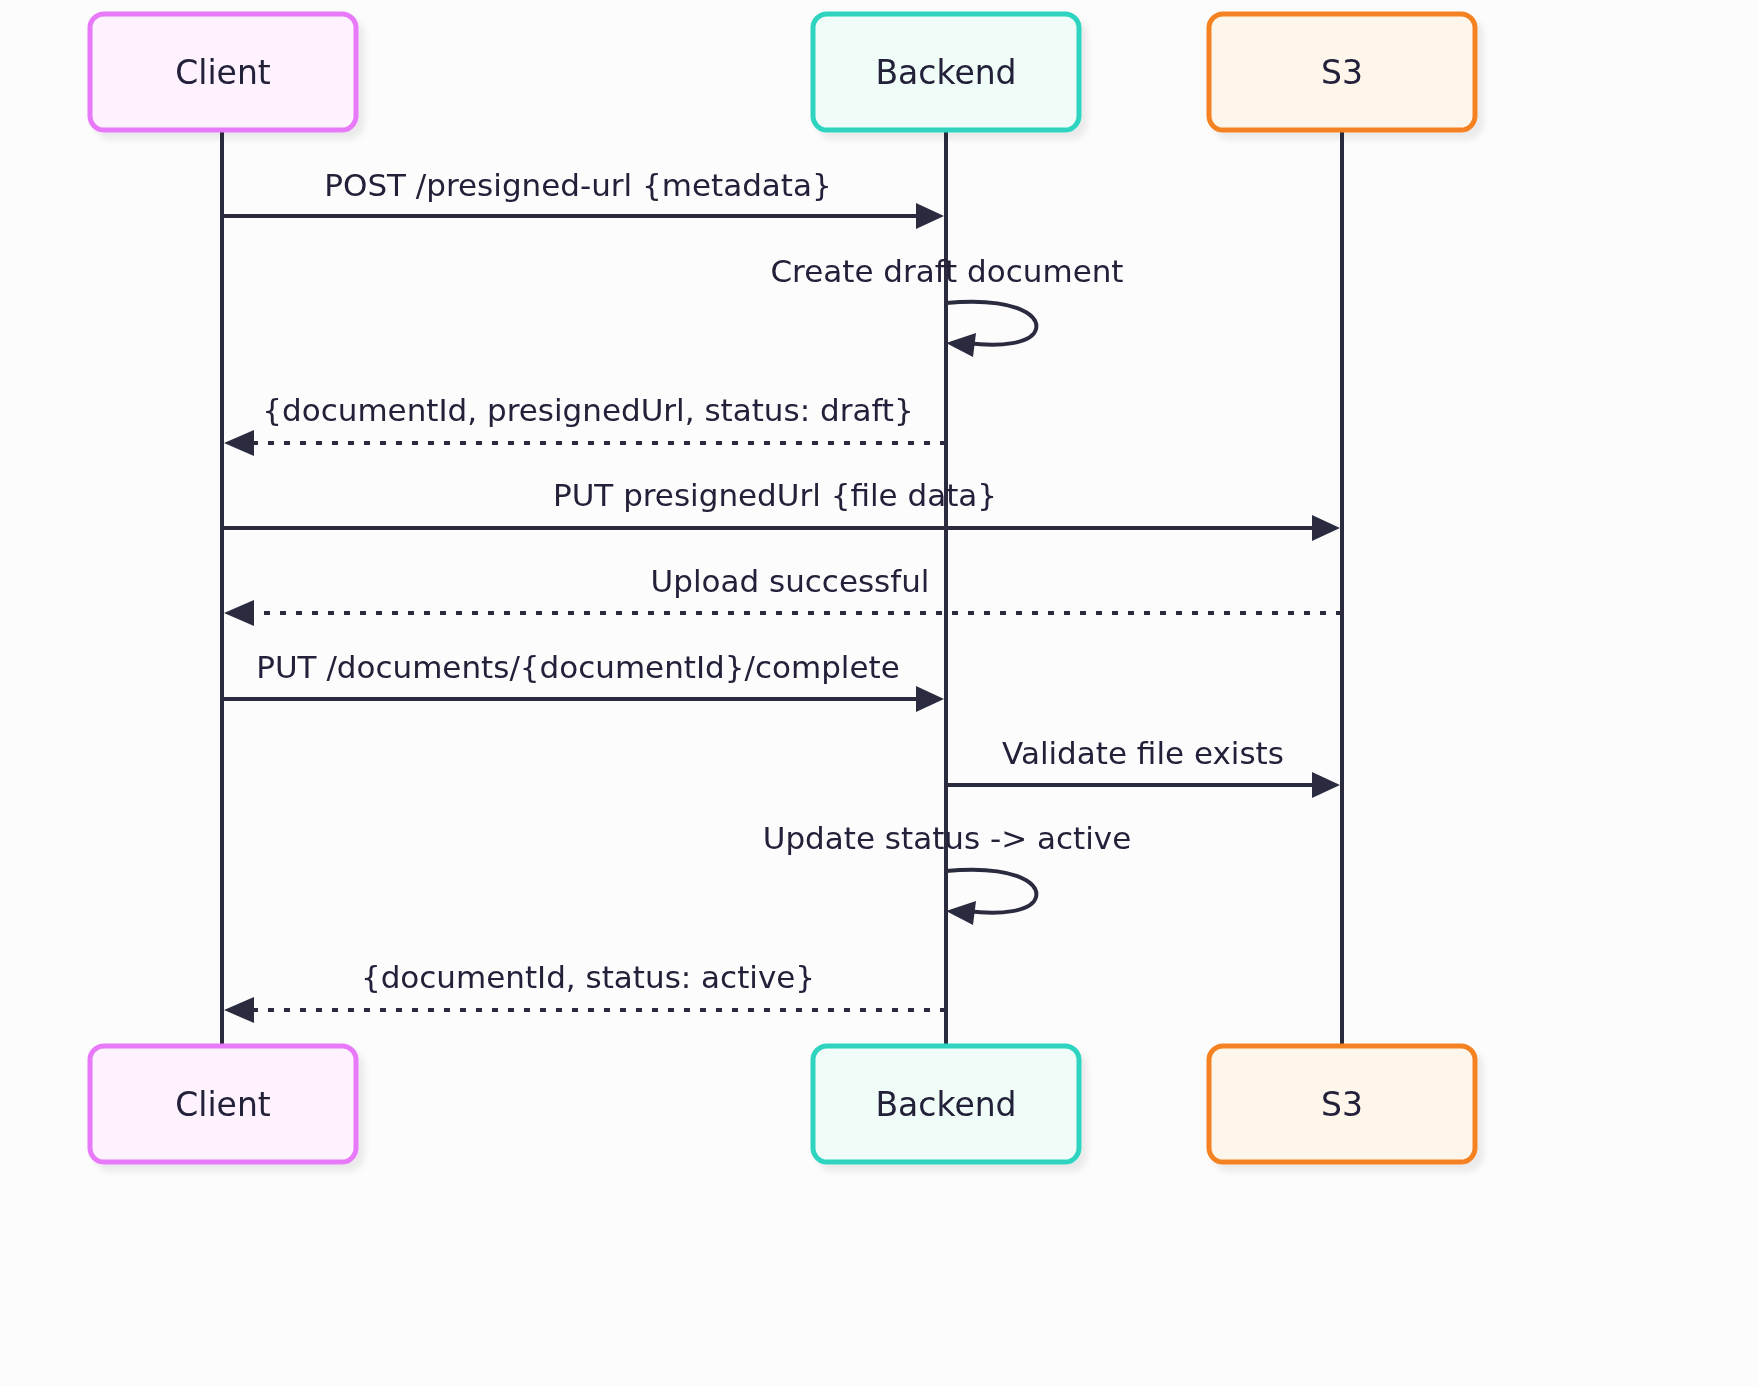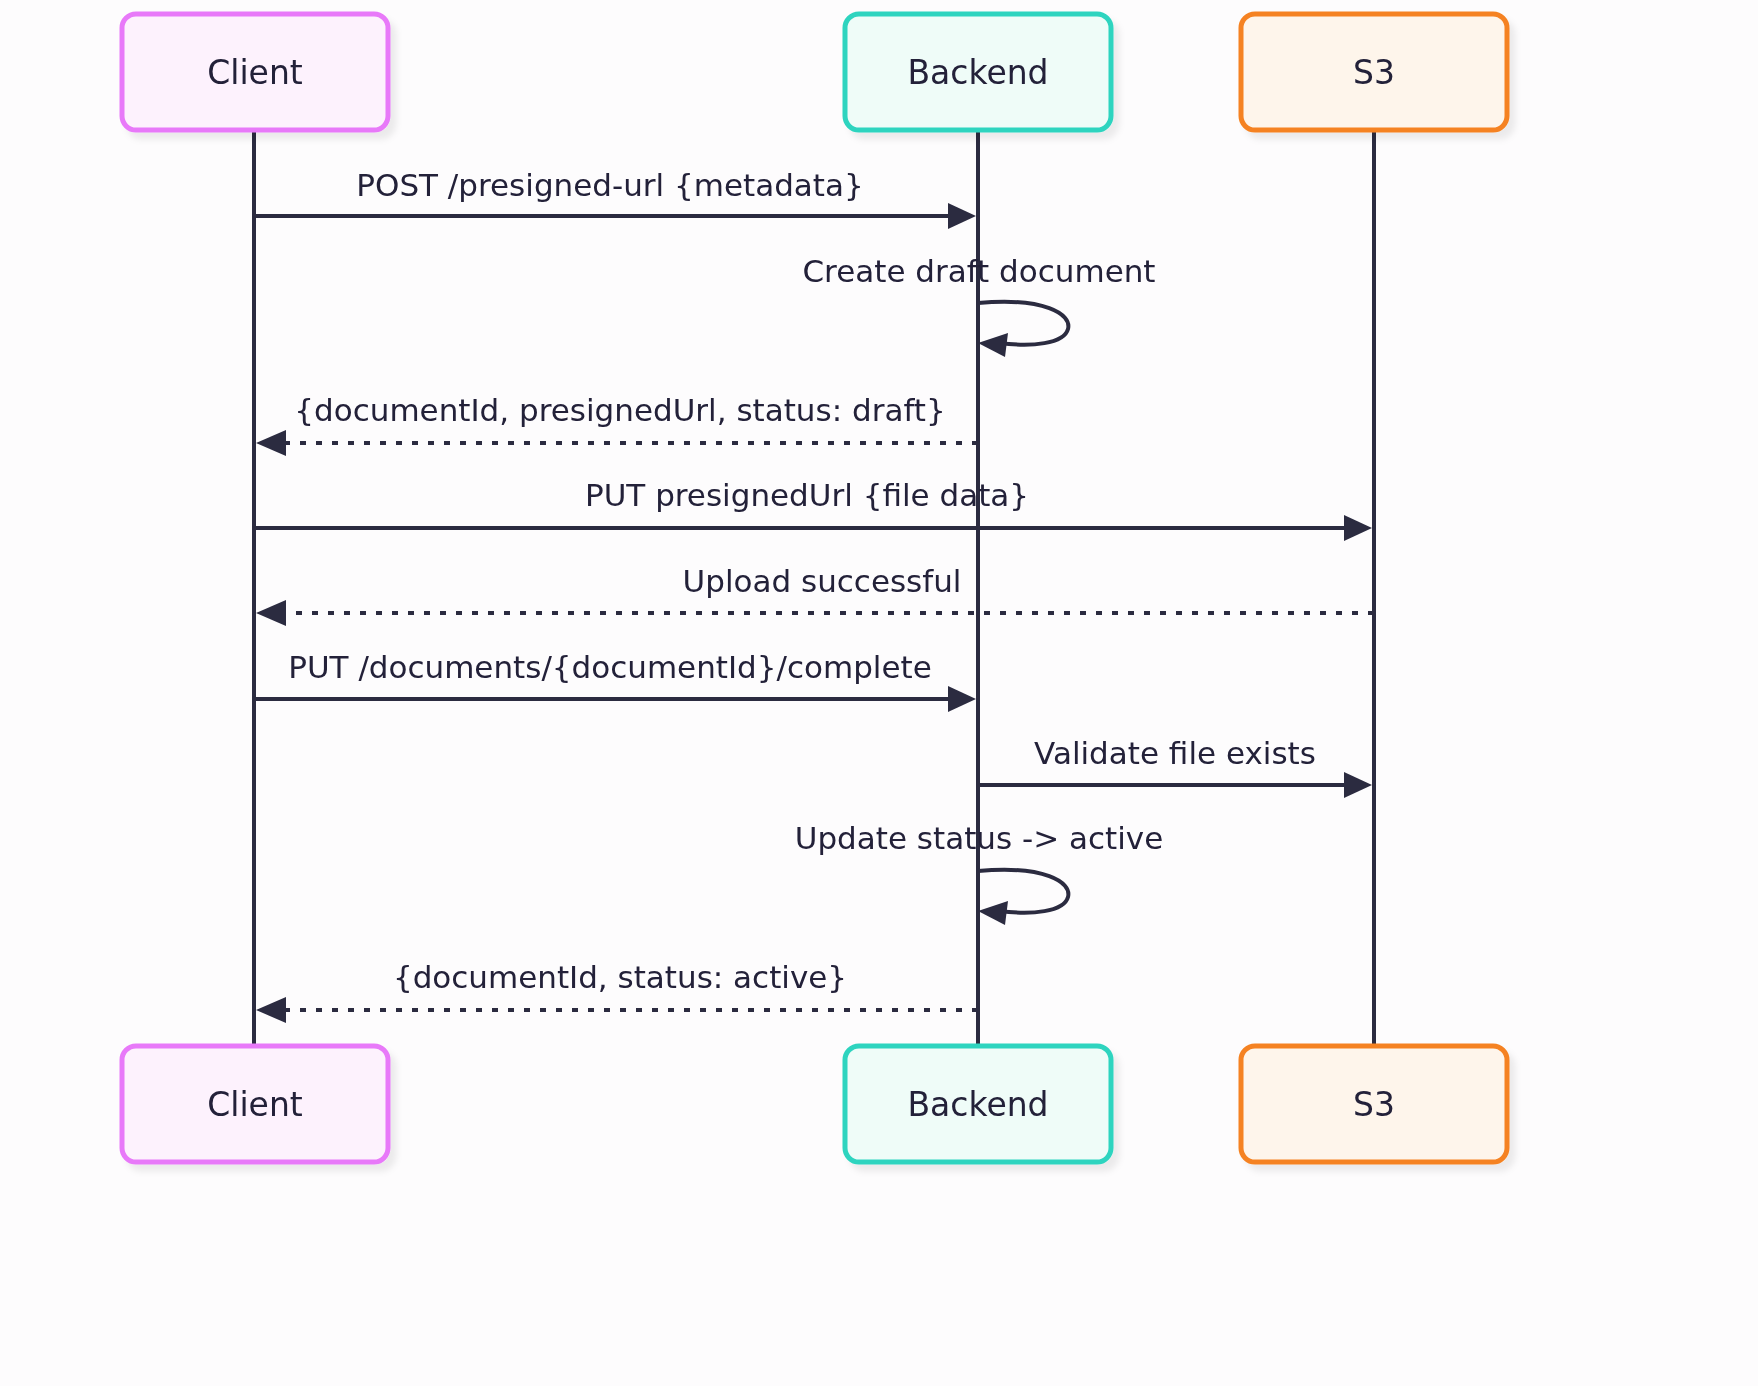--- a/index.html
+++ b/index.html
@@ -2,21 +2,21 @@
 <html><head>
 <meta charset="utf-8">
 <style>
   html,body{margin:0;padding:0;}
   body{
     width:1758px;height:1386px;
     background:#fdfcfd;
     font-family:"DejaVu Sans", sans-serif;
     overflow:hidden;
   }
-  #stage{position:relative;width:1460px;height:1386px;margin-left:32px;}
+  #stage{position:relative;width:1460px;height:1386px;}
   svg#diagram{position:absolute;left:0;top:0;width:1758px;height:1386px;display:block;}
   .actor-box{ }
   .actor-label{
     font-family:"DejaVu Sans", sans-serif;
     font-size:33px;
     fill:#232139;
     text-anchor:middle;
     dominant-baseline:middle;
   }
   .msg-label{

